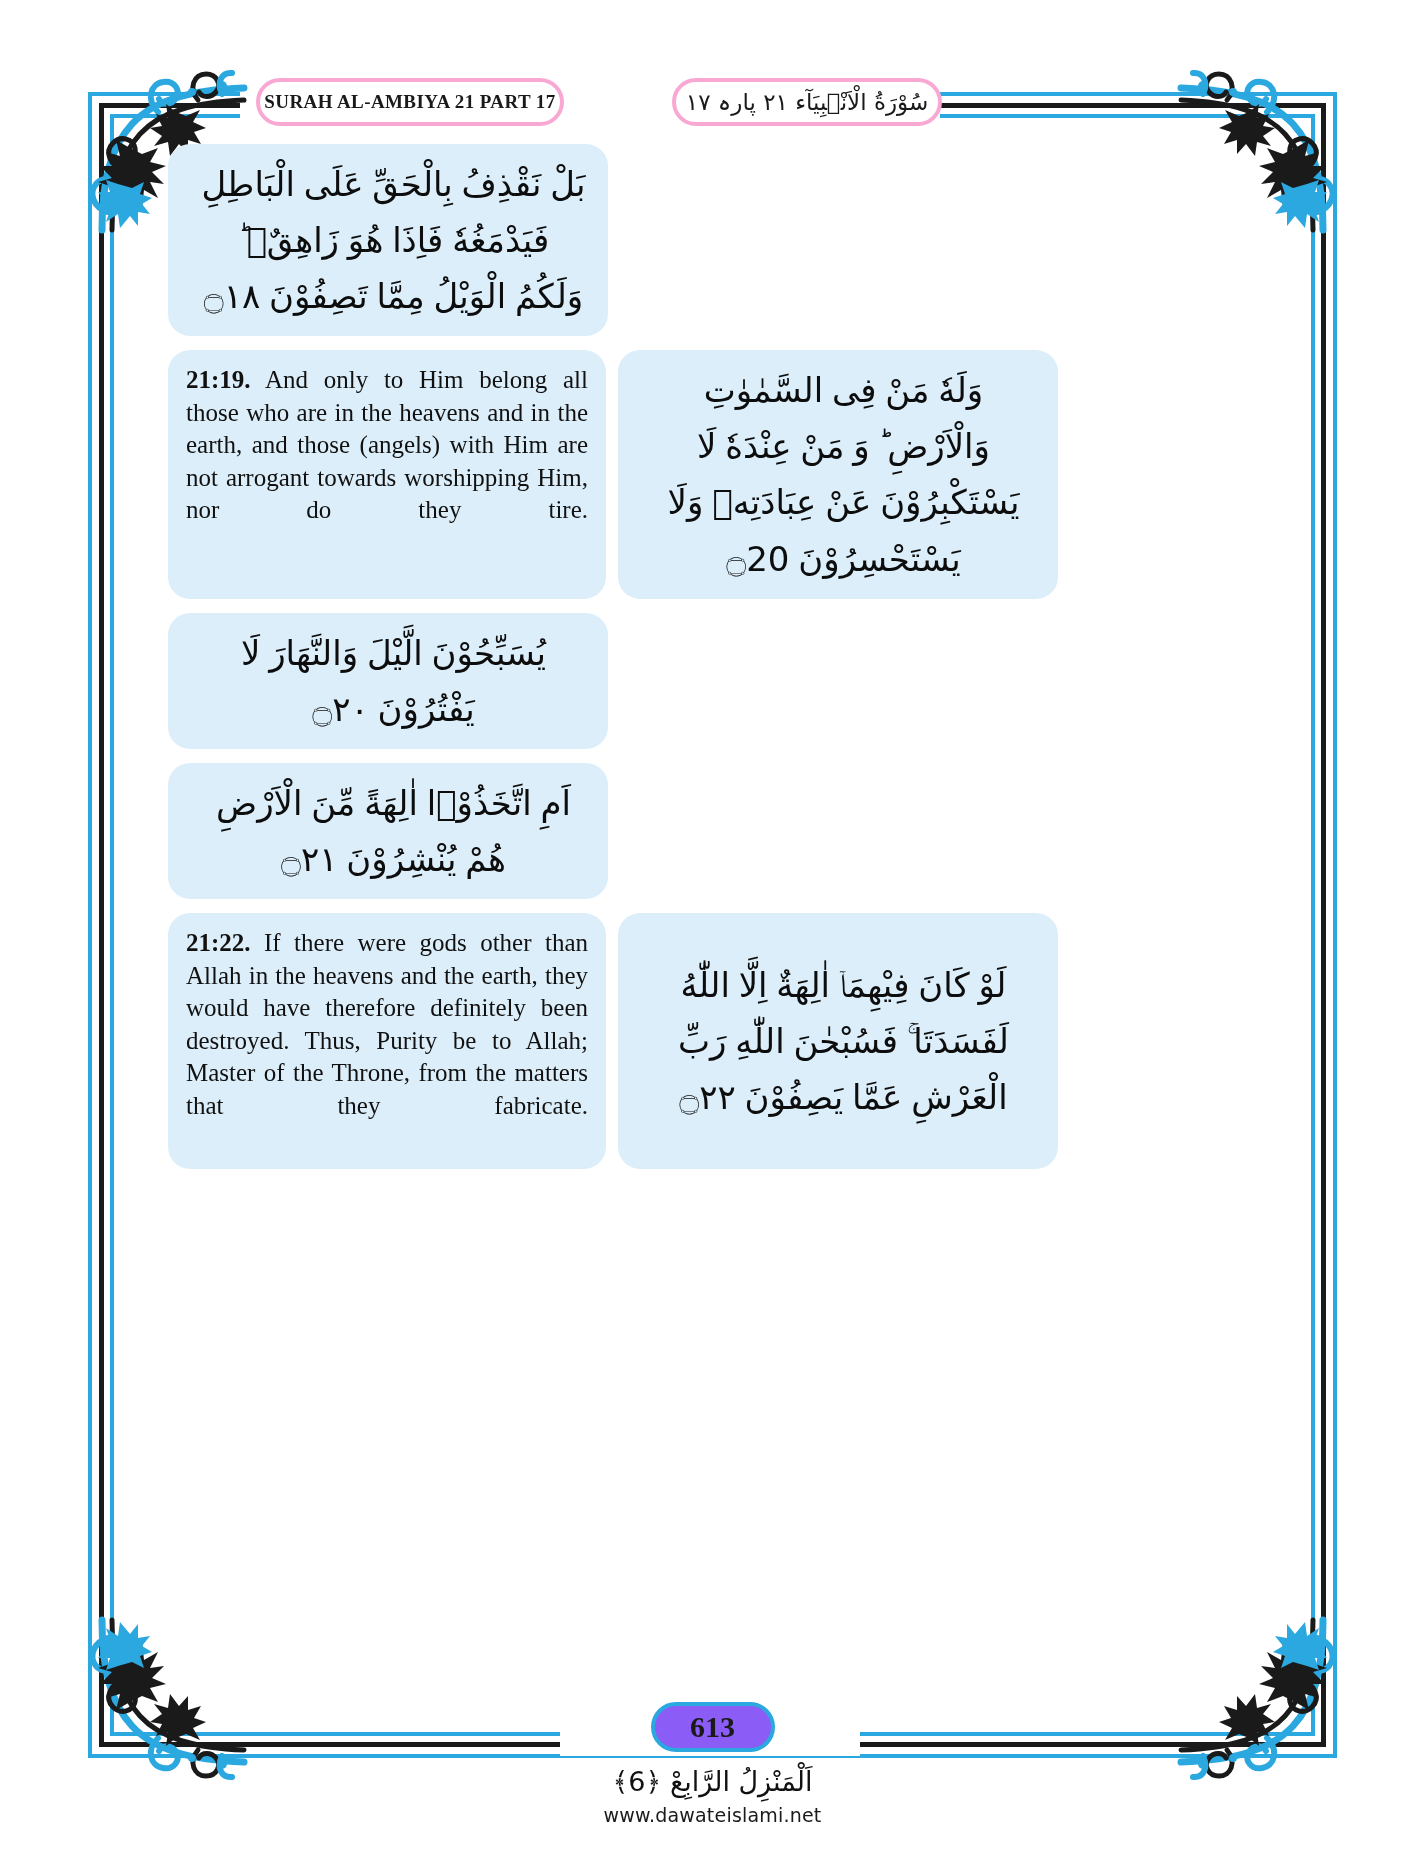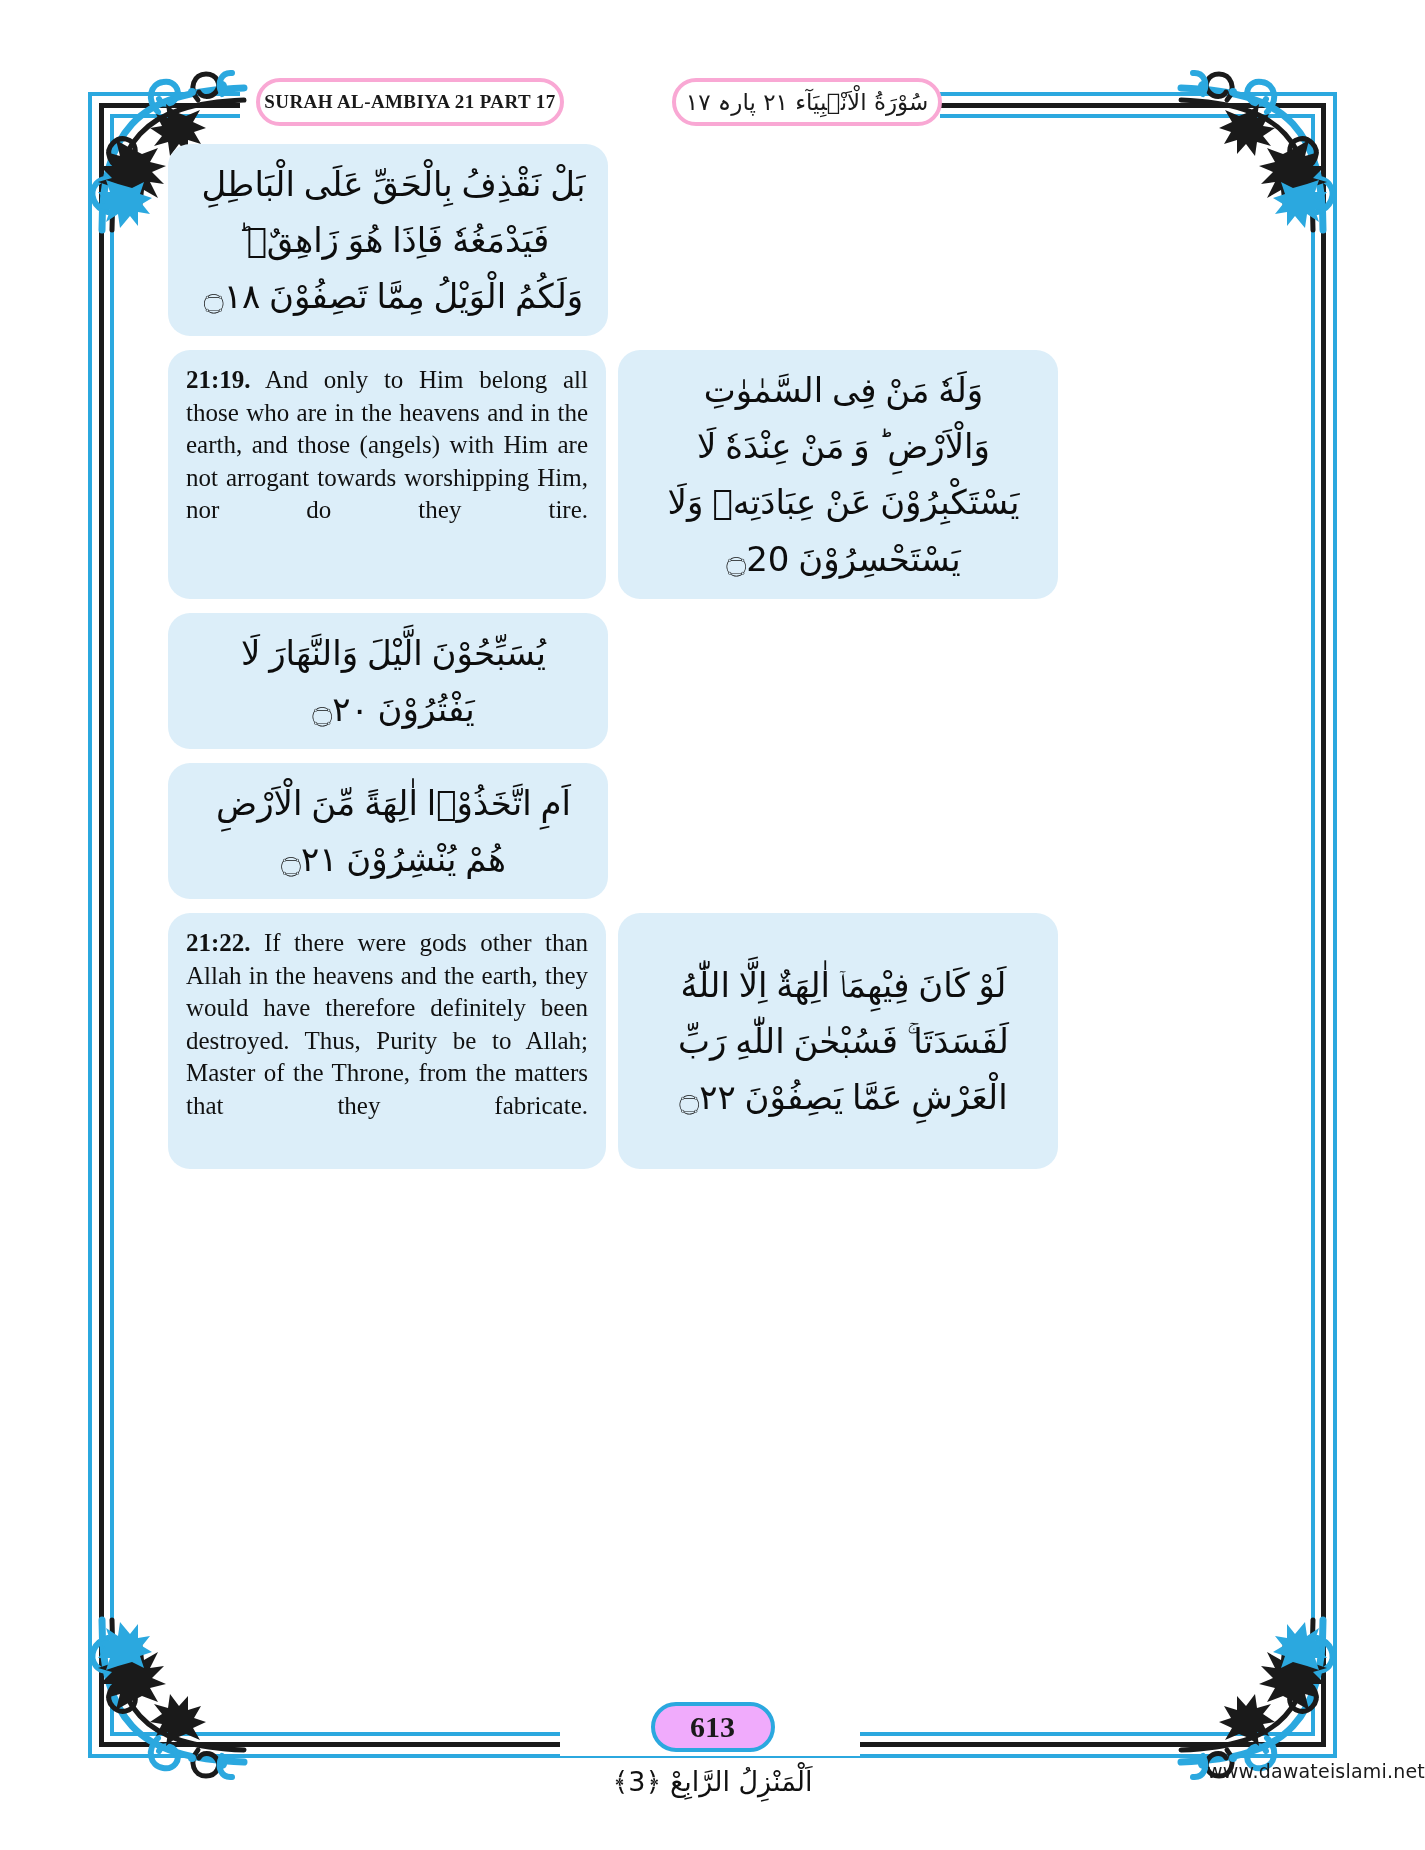--- a/index.html
+++ b/index.html
@@ -184,21 +184,21 @@
   }
 
   
   .footer-capsule {
     position: absolute;
     left: 50%;
     transform: translateX(-50%);
     top: 1702px;
     width: 124px;
     height: 50px;
-    background: #f0abfc;
+    background: #8b5cf6;
     border: 4px solid #2BA8DF;
     border-radius: 26px;
     display: flex;
     align-items: center;
     justify-content: center;
     box-sizing: border-box;
   }
   .page-num {
     font-family: "Liberation Serif", serif;
     font-weight: bold;
@@ -211,22 +211,22 @@
     top: 1766px;
     text-align: center;
     font-family: "DejaVu Sans", sans-serif;
     font-size: 27px;
     color: #111111;
     direction: rtl;
   }
   .footer-url {
     position: absolute;
     left: 0; right: 0;
-    top: 1760px;
-    text-align: right;
+    top: 1804px;
+    text-align: center;
     font-family: "DejaVu Sans", sans-serif;
     font-size: 19px;
     color: #1A1A1A;
     letter-spacing: 0.2px;
   }
 </style>
 </head>
 <body>
 
 <div class="page">
@@ -372,16 +372,16 @@
         <p class="ar-text">لَوْ كَانَ فِيْهِمَاۤ اٰلِهَةٌ اِلَّا اللّٰهُ لَفَسَدَتَا ۚ فَسُبْحٰنَ اللّٰهِ رَبِّ الْعَرْشِ عَمَّا يَصِفُوْنَ ۝٢٢</p>
       </div>
     </div>
 
 
   </div>
 
   <div class="footer-capsule">
     <span class="page-num">613</span>
   </div>
-  <div class="footer-ar">اَلْمَنْزِلُ الرَّابِعْ ﴿3﴾</div>
+  <div class="footer-ar">اَلْمَنْزِلُ الرَّابِعْ ﴿6﴾</div>
   <div class="footer-url">www.dawateislami.net</div>
 
 </div>
 
 </body></html>

